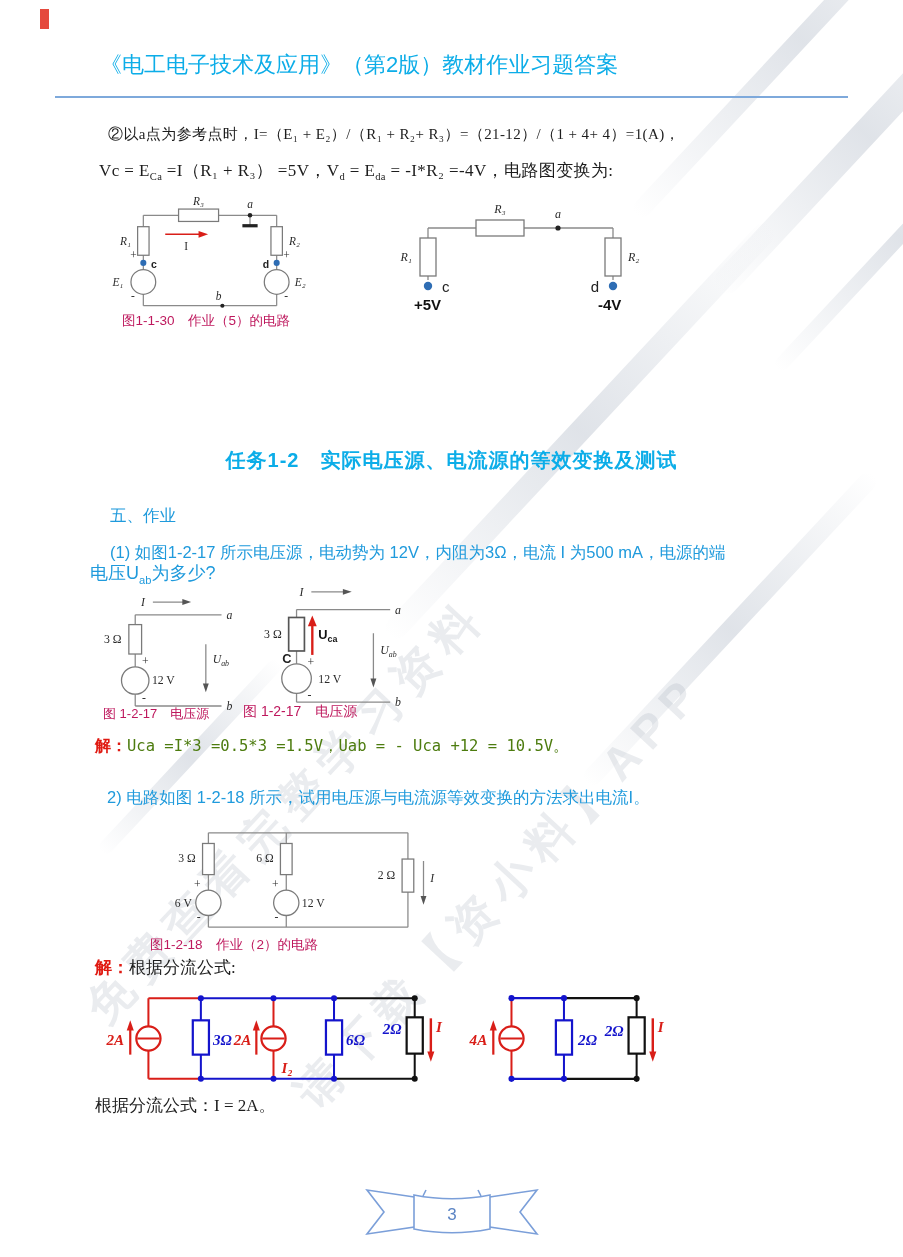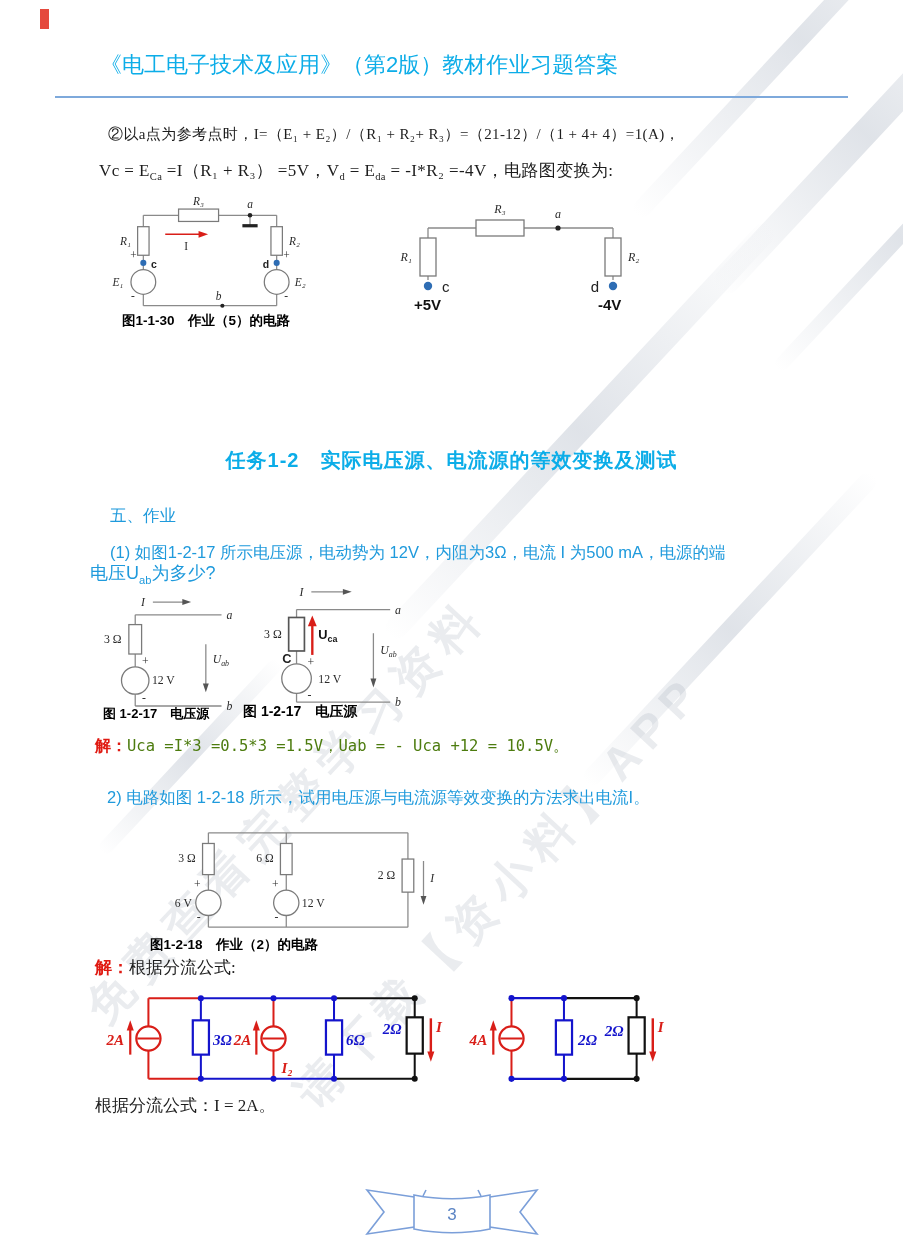--- a/index.html
+++ b/index.html
@@ -3,21 +3,21 @@
 <meta charset="utf-8">
 <style>
   html,body{margin:0;padding:0;background:#fff;}
   .page{position:relative;width:903px;height:1257px;background:#fff;overflow:hidden;
         font-family:"Liberation Sans",sans-serif;}
   .abs{position:absolute;}
   .serif{font-family:"Liberation Serif",serif;color:#1d1d1d;}
   .mono{font-family:"DejaVu Sans Mono",monospace;color:#4d7c0f;}
   .blue{color:#1f9adc;}
   .cyan{color:#0cade8;}
-  .cap{color:#000000;font-weight:bold;font-family:"Liberation Sans",sans-serif;}
+  .cap{color:#be185d;font-weight:normal;font-family:"Liberation Sans",sans-serif;}
   .jie{color:#e01a12;font-weight:bold;font-family:"Liberation Serif",serif;}
   sub{font-size:0.62em;}
   
   .wm{position:absolute;color:rgba(148,158,174,0.20);font-size:46px;font-weight:bold;
       letter-spacing:10px;transform:rotate(-47deg);transform-origin:0 50%;
       white-space:nowrap;z-index:0;font-family:"Liberation Sans",sans-serif;}
   .streak{position:absolute;z-index:0;border-radius:14px;transform:rotate(-47deg);
       background:linear-gradient(90deg, rgba(228,231,235,0) 0%, rgba(220,224,230,0.9) 50%, rgba(228,231,235,0) 100%);}
   .content{position:relative;z-index:1;}
   

